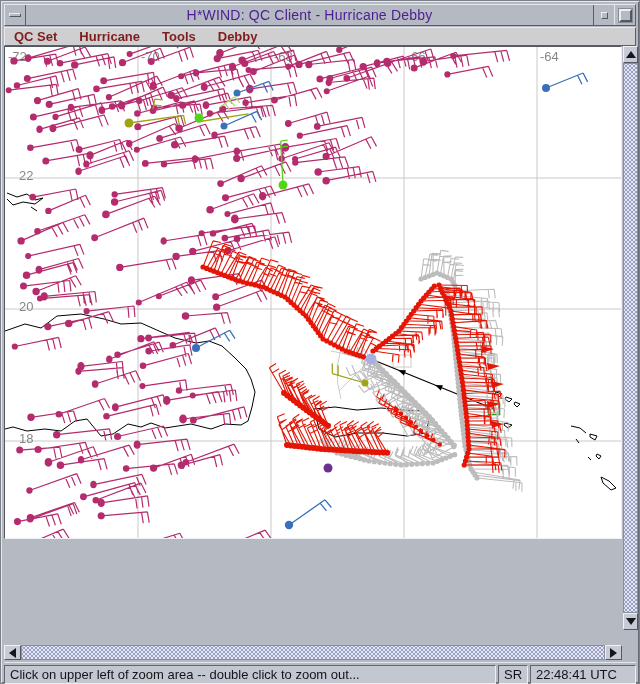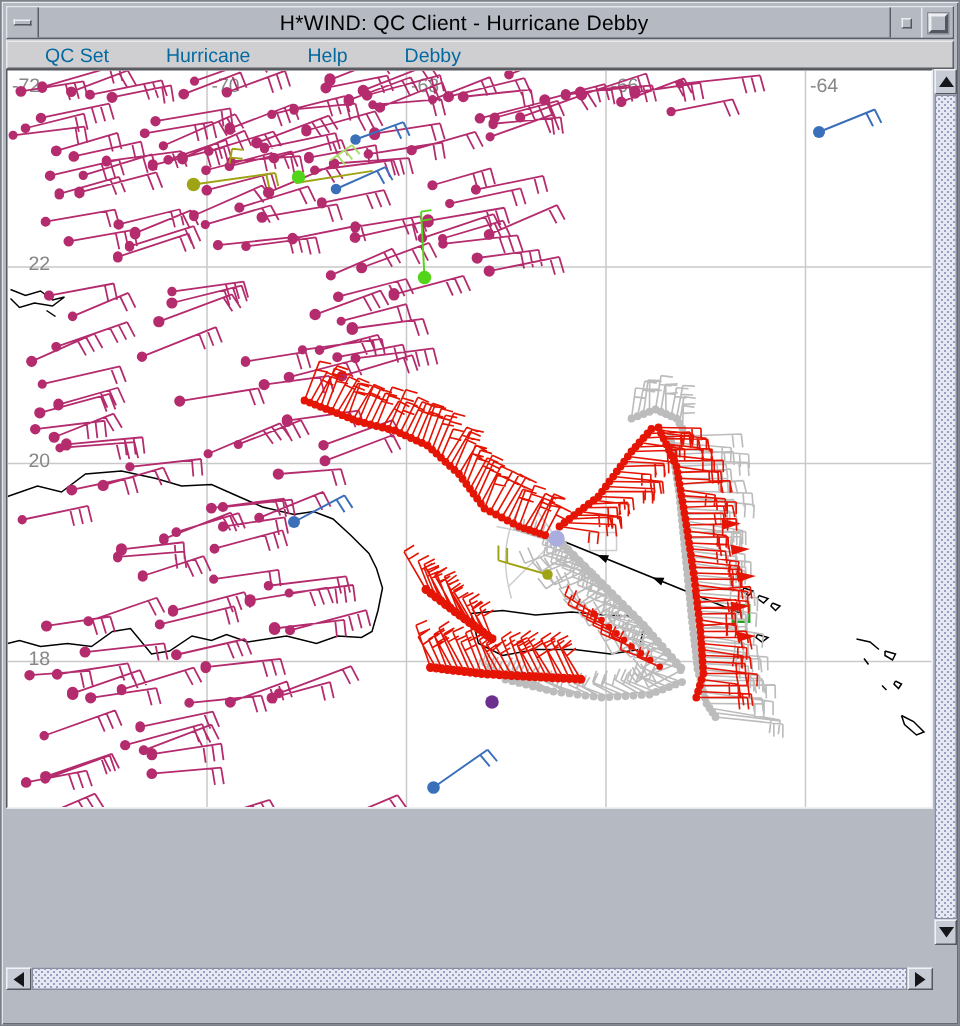--- a/index.html
+++ b/index.html
@@ -14,27 +14,27 @@
     height:22px;display:flex;align-items:stretch;background:#b4b9c2;
     border:1px solid;border-color:#e4e7ec #5a5e66 #5a5e66 #e4e7ec;
   }
   .tbtn{width:21px;display:flex;align-items:center;justify-content:center;background:#b4b9c2;}
   .tbtn.menu{border-right:1px solid #5a5e66;}
   .tbtn.min{border-left:1px solid #5a5e66;}
   .tbtn.max{border-left:1px solid #e4e7ec;}
   .glyph-dash{width:12px;height:4px;background:#b4b9c2;border:1px solid;border-color:#eceef2 #53575f #53575f #eceef2;}
   .glyph-sq-s{width:7px;height:7px;background:#b4b9c2;border:1px solid;border-color:#eceef2 #53575f #53575f #eceef2;}
   .glyph-sq-b{width:13px;height:13px;background:#b4b9c2;border:2px solid;border-color:#eceef2 #53575f #53575f #eceef2;box-shadow:0 0 0 1px #888c94;}
-  .title{flex:1;text-align:center;font-size:14px;line-height:20px;color:#000000;letter-spacing:0.2px;overflow:hidden;white-space:nowrap;}
+  .title{flex:1;text-align:center;font-size:14px;line-height:20px;color:#4c1d95;letter-spacing:0.2px;overflow:hidden;white-space:nowrap;}
   .menubar{
     height:19px;background:#cfcfd1;margin-top:1px;
     border:1px solid;border-color:#eaeaec #5f5f63 #5f5f63 #eaeaec;
     display:flex;align-items:center;padding-left:9px;
   }
-  .mitem{font-size:13px;font-weight:normal;color:#0369a1;margin-right:22px;white-space:nowrap;cursor:default;margin-left:16px;}
+  .mitem{font-size:13px;font-weight:bold;color:#7f1d1d;margin-right:22px;white-space:nowrap;cursor:default;}
   .content{position:relative;margin-top:0;width:634px;}
   .maprow{display:flex;}
   .map{
     width:618px;height:493px;background:#ffffff;
     border:1px solid;border-color:#53575f #eef0f4 #eef0f4 #53575f;
     overflow:hidden;position:relative;
   }
   .map svg{display:block;}
   .vscroll{width:15px;height:598px;display:flex;flex-direction:column;background:#b4b9c2;margin-left:1px;}
   .hscroll{width:618px;height:15px;display:flex;background:#b4b9c2;margin-top:1px;}
@@ -79,21 +79,21 @@
         <div class="glyph-sq-s"></div>
       </div>
     <div class="tbtn max">
         <div class="glyph-sq-b"></div>
       </div>
   </div>
 
   <div class="menubar">
     <span class="mitem">QC Set</span>
     <span class="mitem">Hurricane</span>
-    <span class="mitem">Help</span>
+    <span class="mitem">Tools</span>
     <span class="mitem">Debby</span>
   </div>
 
   <div class="content">
     <div class="maprow">
       <div class="map">
         <svg id="mapsvg" width="618" height="596" viewBox="0 0 618 596">
             <g>
               <line x1="133" y1="0" x2="133" y2="596" stroke="#c9c9c9" stroke-width="1"></line>
               <line x1="266" y1="0" x2="266" y2="596" stroke="#c9c9c9" stroke-width="1"></line>
@@ -251,13 +251,18 @@
       <div class="sbtn">
           <div class="tri left"></div>
         </div>
       <div class="trough"></div>
       <div class="sbtn">
           <div class="tri right"></div>
         </div>
     </div>
   </div>
 
+  <div class="statusbar">
+    <div class="scell msg">Click on upper left of zoom area -- double click to zoom out...</div>
+    <div class="scell sr">SR</div>
+    <div class="scell time">22:48:41 UTC</div>
+  </div>
 </div>
 
 </body></html>

